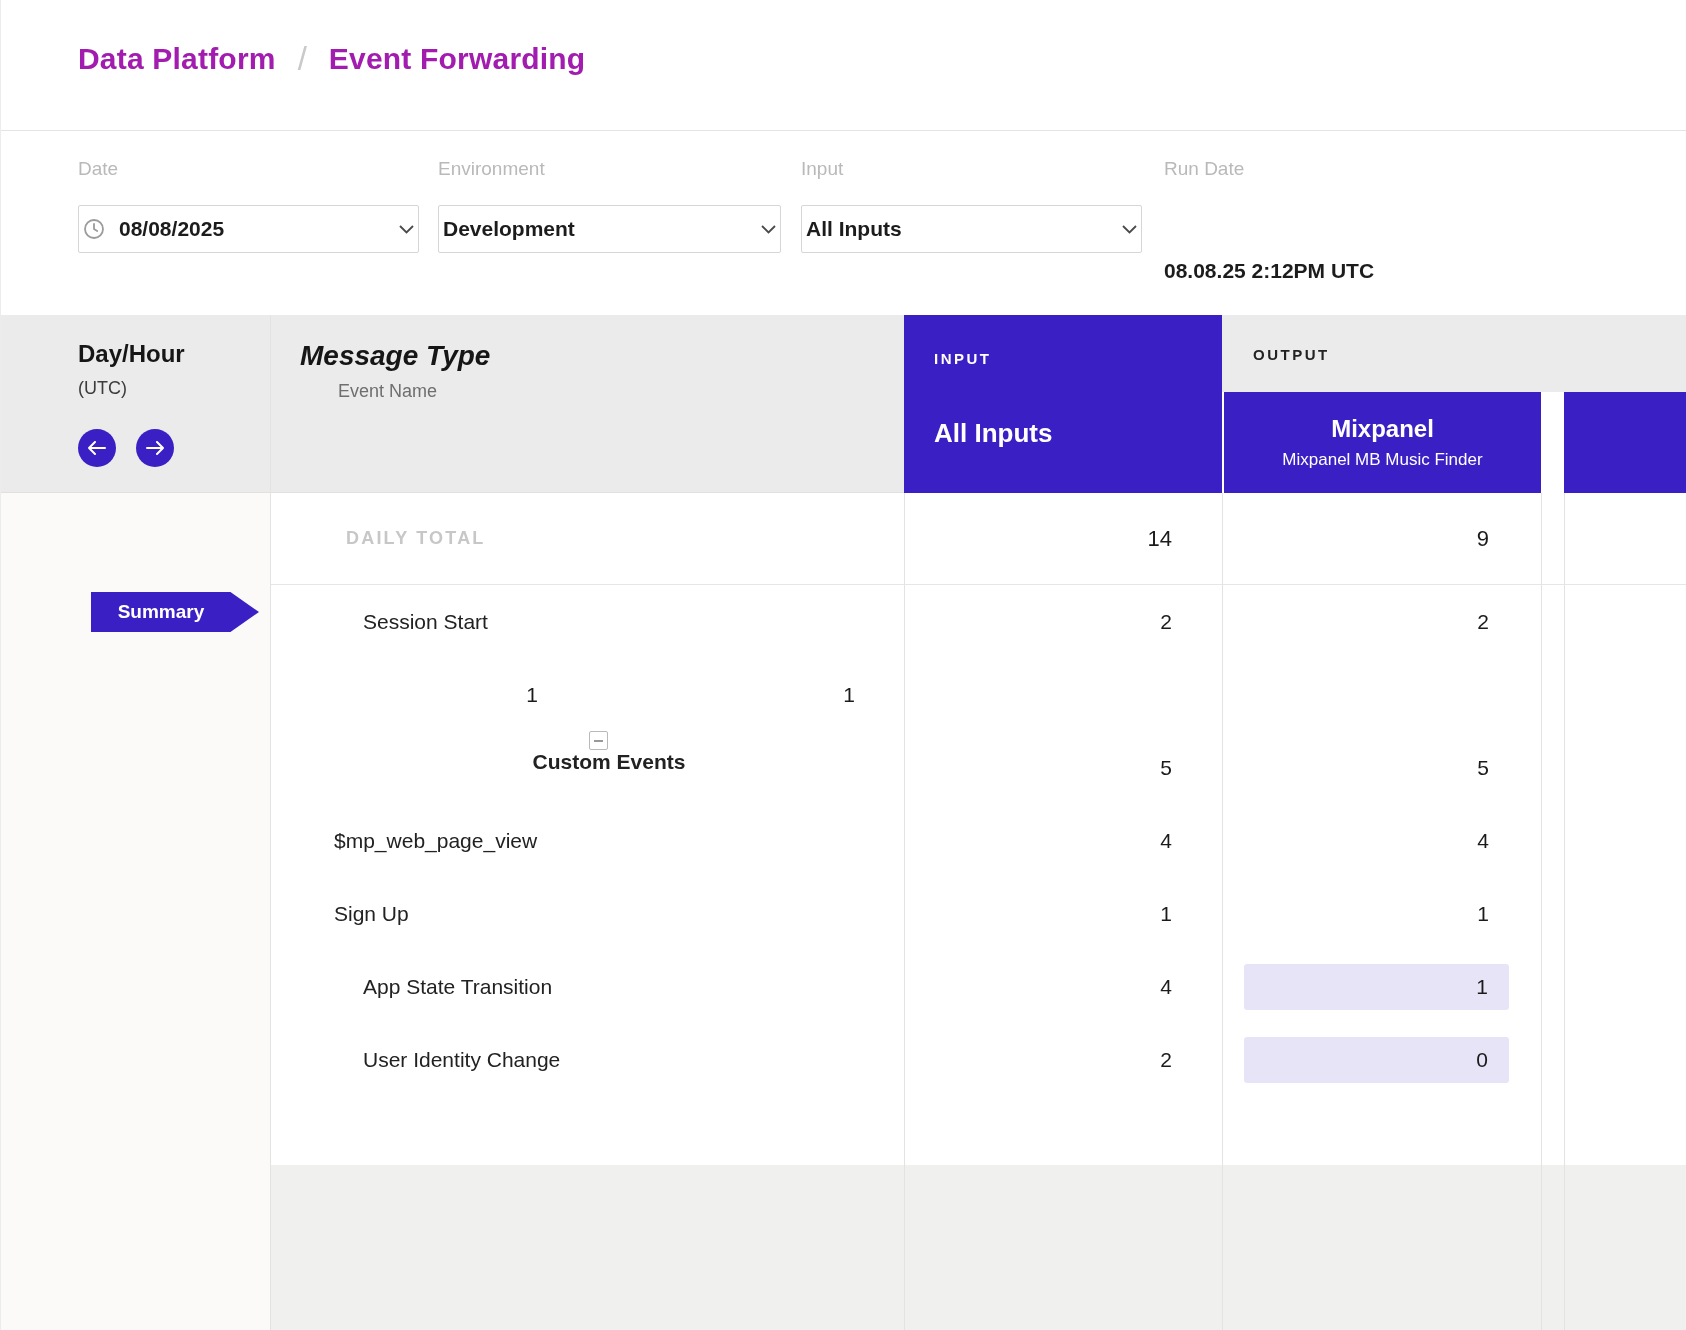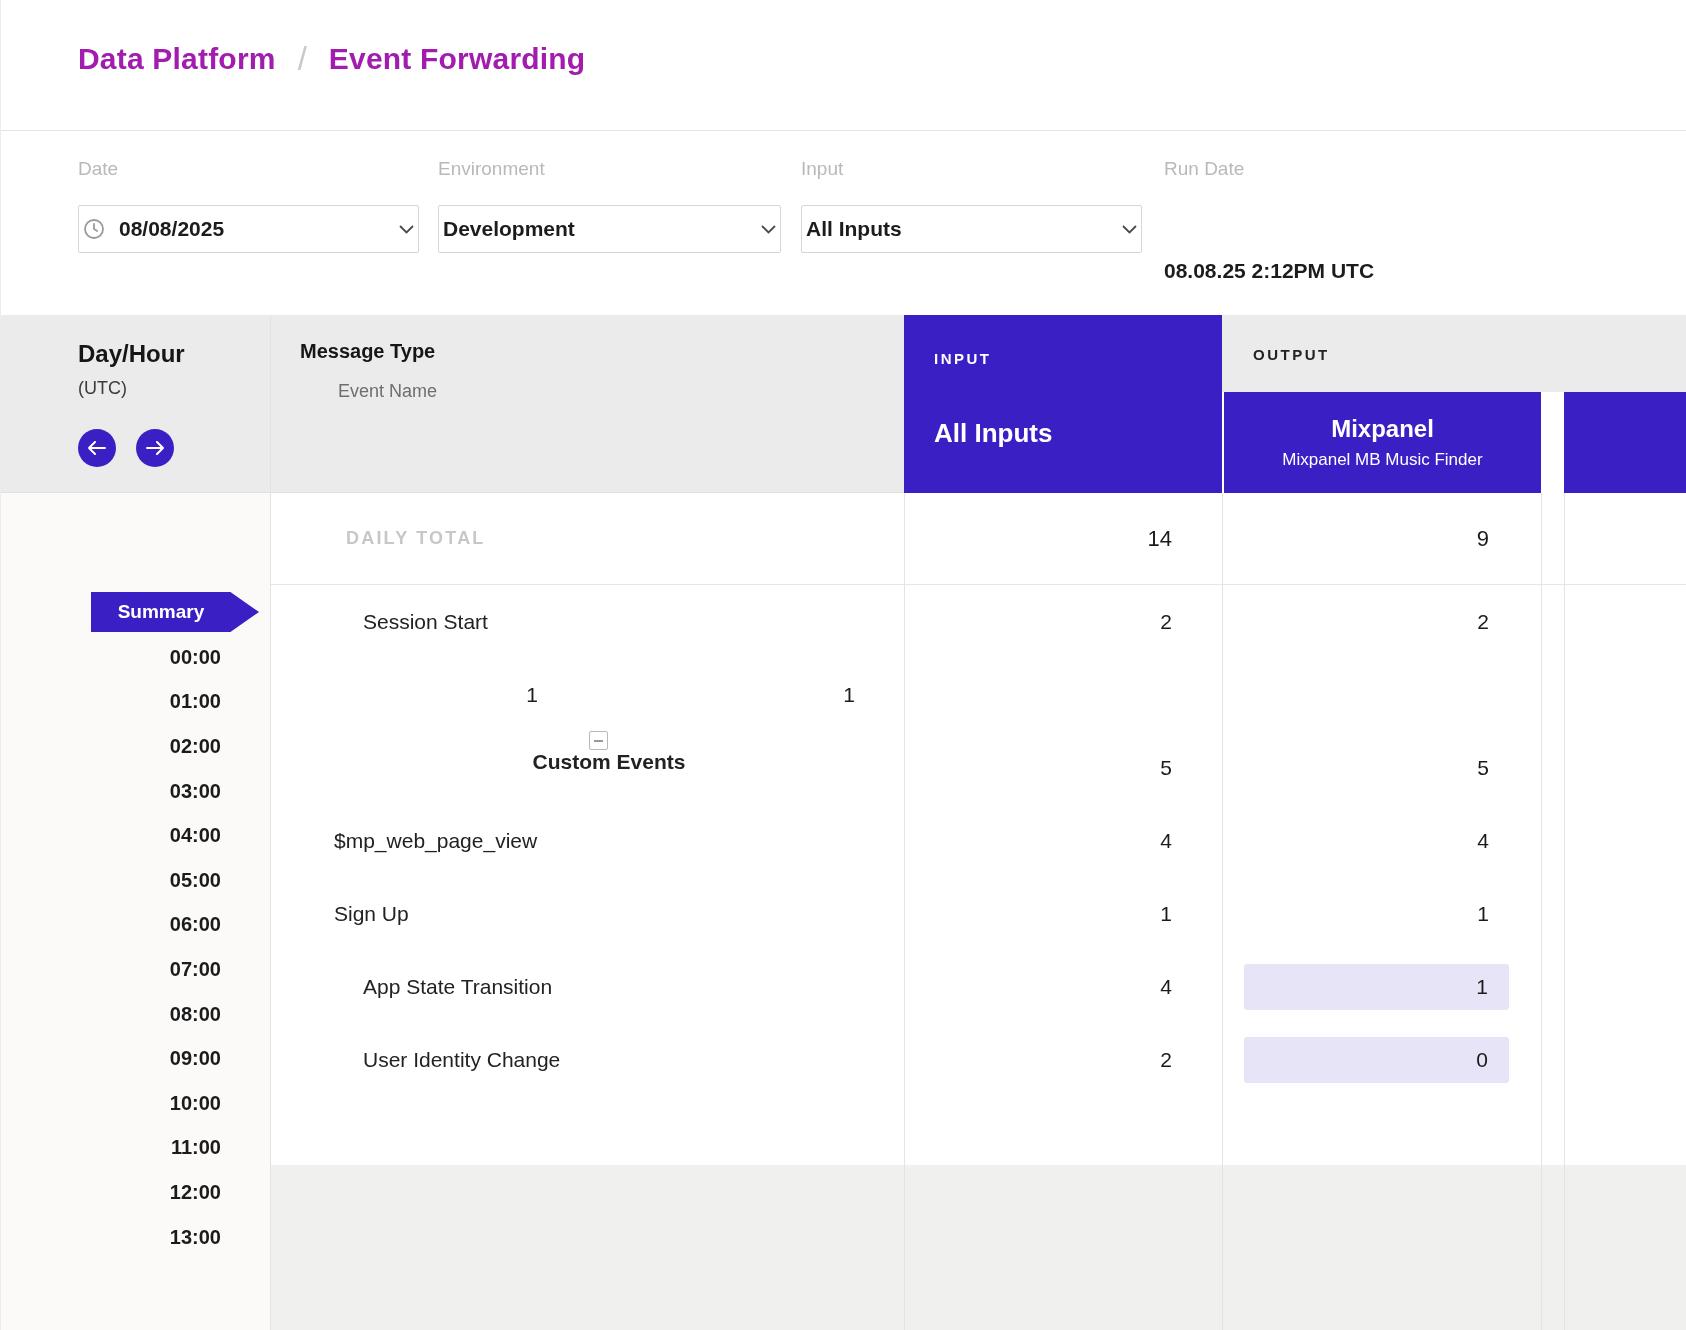--- a/index.html
+++ b/index.html
@@ -25,21 +25,21 @@
   .run-value { position:absolute; left:1163px; top:90px; font-size:21px; font-weight:700; color:#1c1c1c;margin-top:38px; }
 
   
   .band { position:absolute; left:0; top:315px; width:100%; height:178px; background:#ebebeb;
           border-bottom:1px solid #e0e0e0; }
   .dh-title { position:absolute; left:77px; top:25px; font-size:24px; font-weight:700; color:#161616; }
   .dh-sub { position:absolute; left:77px; top:63px; font-size:18px; color:#3c3c3c; }
   .nav-btns { position:absolute; left:77px; top:114px; display:flex; gap:20px; }
   .nav-btn { width:38px; height:38px; border-radius:50%; background:var(--accent); display:flex;
              align-items:center; justify-content:center; cursor:pointer; }
-  .mt-title { position:absolute; left:299px; top:25px; font-size:20px; font-weight:700; color:#161616; }
+  .mt-title { position:absolute; left:299px; top:25px; font-size:28px; font-weight:700; color:#161616;font-style:italic; }
   .mt-sub { position:absolute; left:337px; top:66px; font-size:18px; color:#6f6f6f; }
   .input-hdr { position:absolute; left:903px; top:0; width:318px; height:178px; background:var(--accent);
                z-index:6; cursor:pointer; }
   .kicker { position:absolute; left:30px; top:35px; font-size:15px; font-weight:700; letter-spacing:2.5px; color:#fff; }
   .ih-title { position:absolute; left:30px; top:103px; font-size:26px; font-weight:700; color:#fff; }
   .output-label { position:absolute; left:1252px; top:31px; font-size:15px; font-weight:700;
                   letter-spacing:2.5px; color:#222; }
   .mixpanel-hdr { position:absolute; left:1221px; top:77px; width:319px; height:101px; background:var(--accent);
                   border-left:2px solid #fff; z-index:6; display:flex; flex-direction:column; align-items:center;
                   justify-content:center; gap:7px; cursor:pointer; }
@@ -166,36 +166,20 @@
     <div class="mixpanel-hdr">
       <div class="mx-title">Mixpanel</div>
       <div class="mx-sub">Mixpanel MB Music Finder</div>
     </div>
     <div class="hdr-gap"></div>
     <div class="sliver-hdr"></div>
   </div>
 
   <div class="timecol">
     <div class="summary">Summary</div>
-    <div class="hours">
-      <div class="hour">00:00</div>
-      <div class="hour">01:00</div>
-      <div class="hour">02:00</div>
-      <div class="hour">03:00</div>
-      <div class="hour">04:00</div>
-      <div class="hour">05:00</div>
-      <div class="hour">06:00</div>
-      <div class="hour">07:00</div>
-      <div class="hour">08:00</div>
-      <div class="hour">09:00</div>
-      <div class="hour">10:00</div>
-      <div class="hour">11:00</div>
-      <div class="hour">12:00</div>
-      <div class="hour">13:00</div>
-    </div>
   </div>
 
   <div class="content">
     <div class="daily">
       <div class="dl-label">DAILY TOTAL</div>
       <div class="cell-in">14</div>
       <div class="cell-out">9</div>
     </div>
 
     <div class="row">

